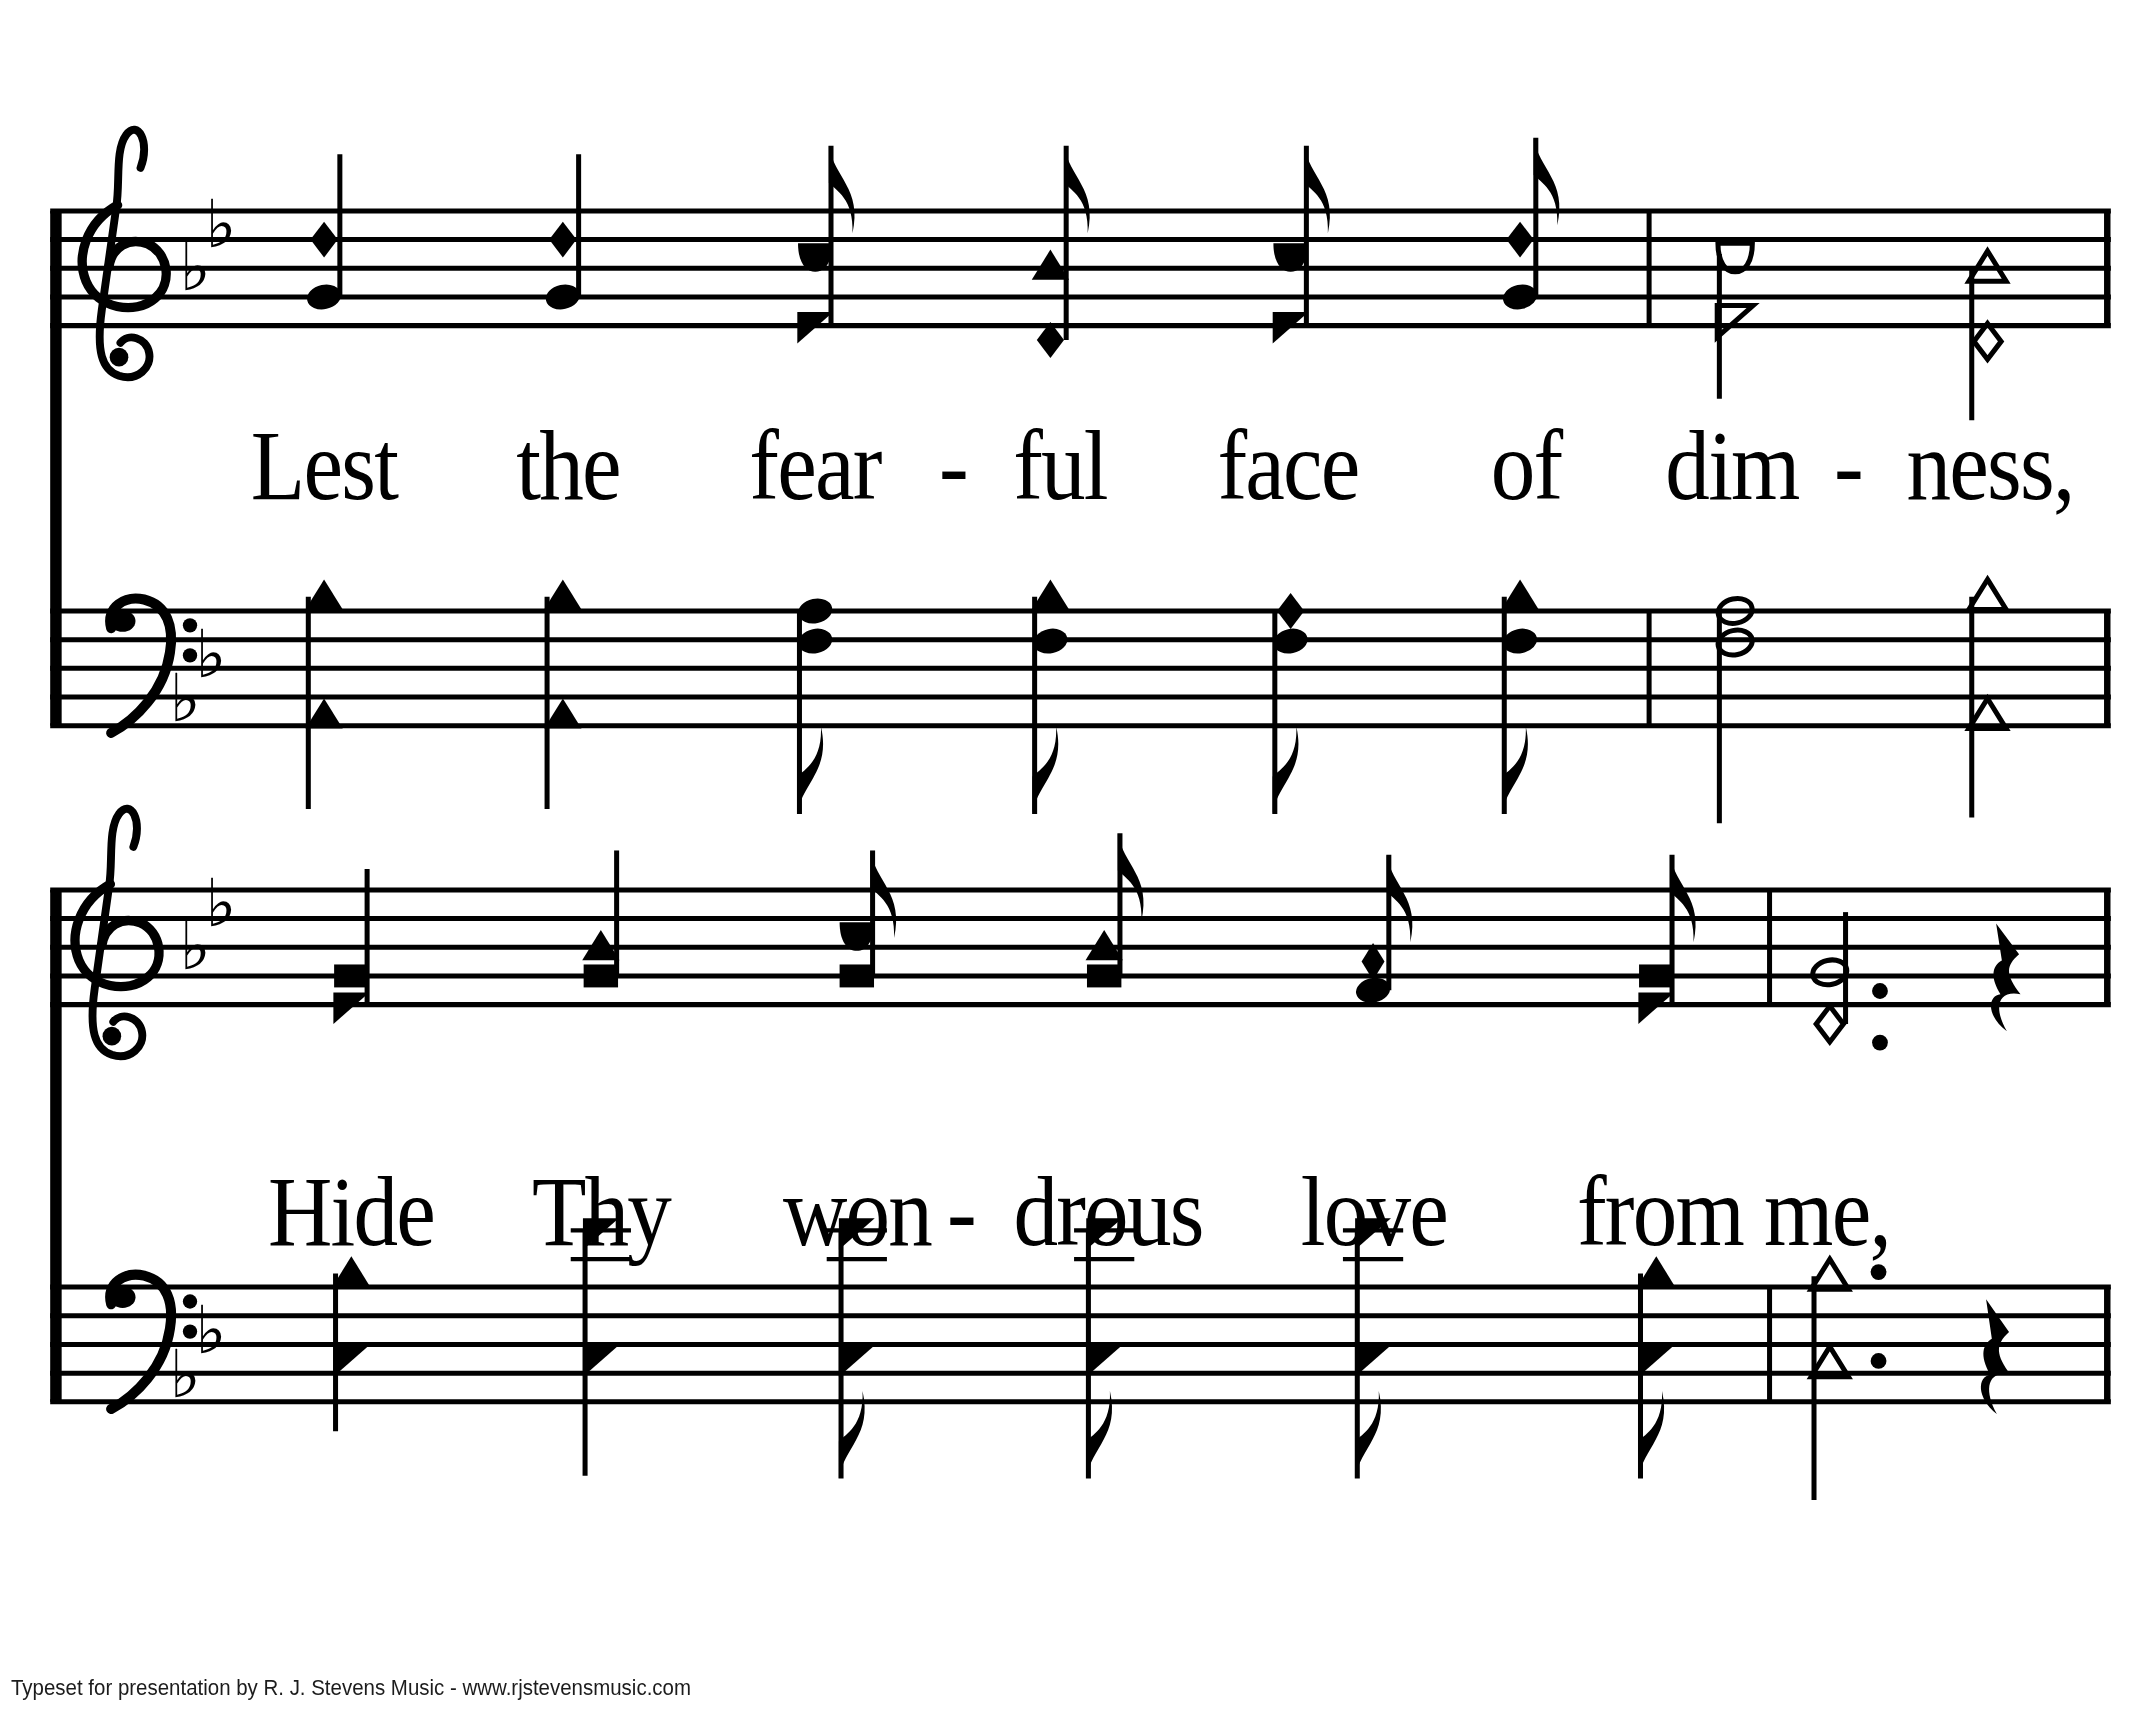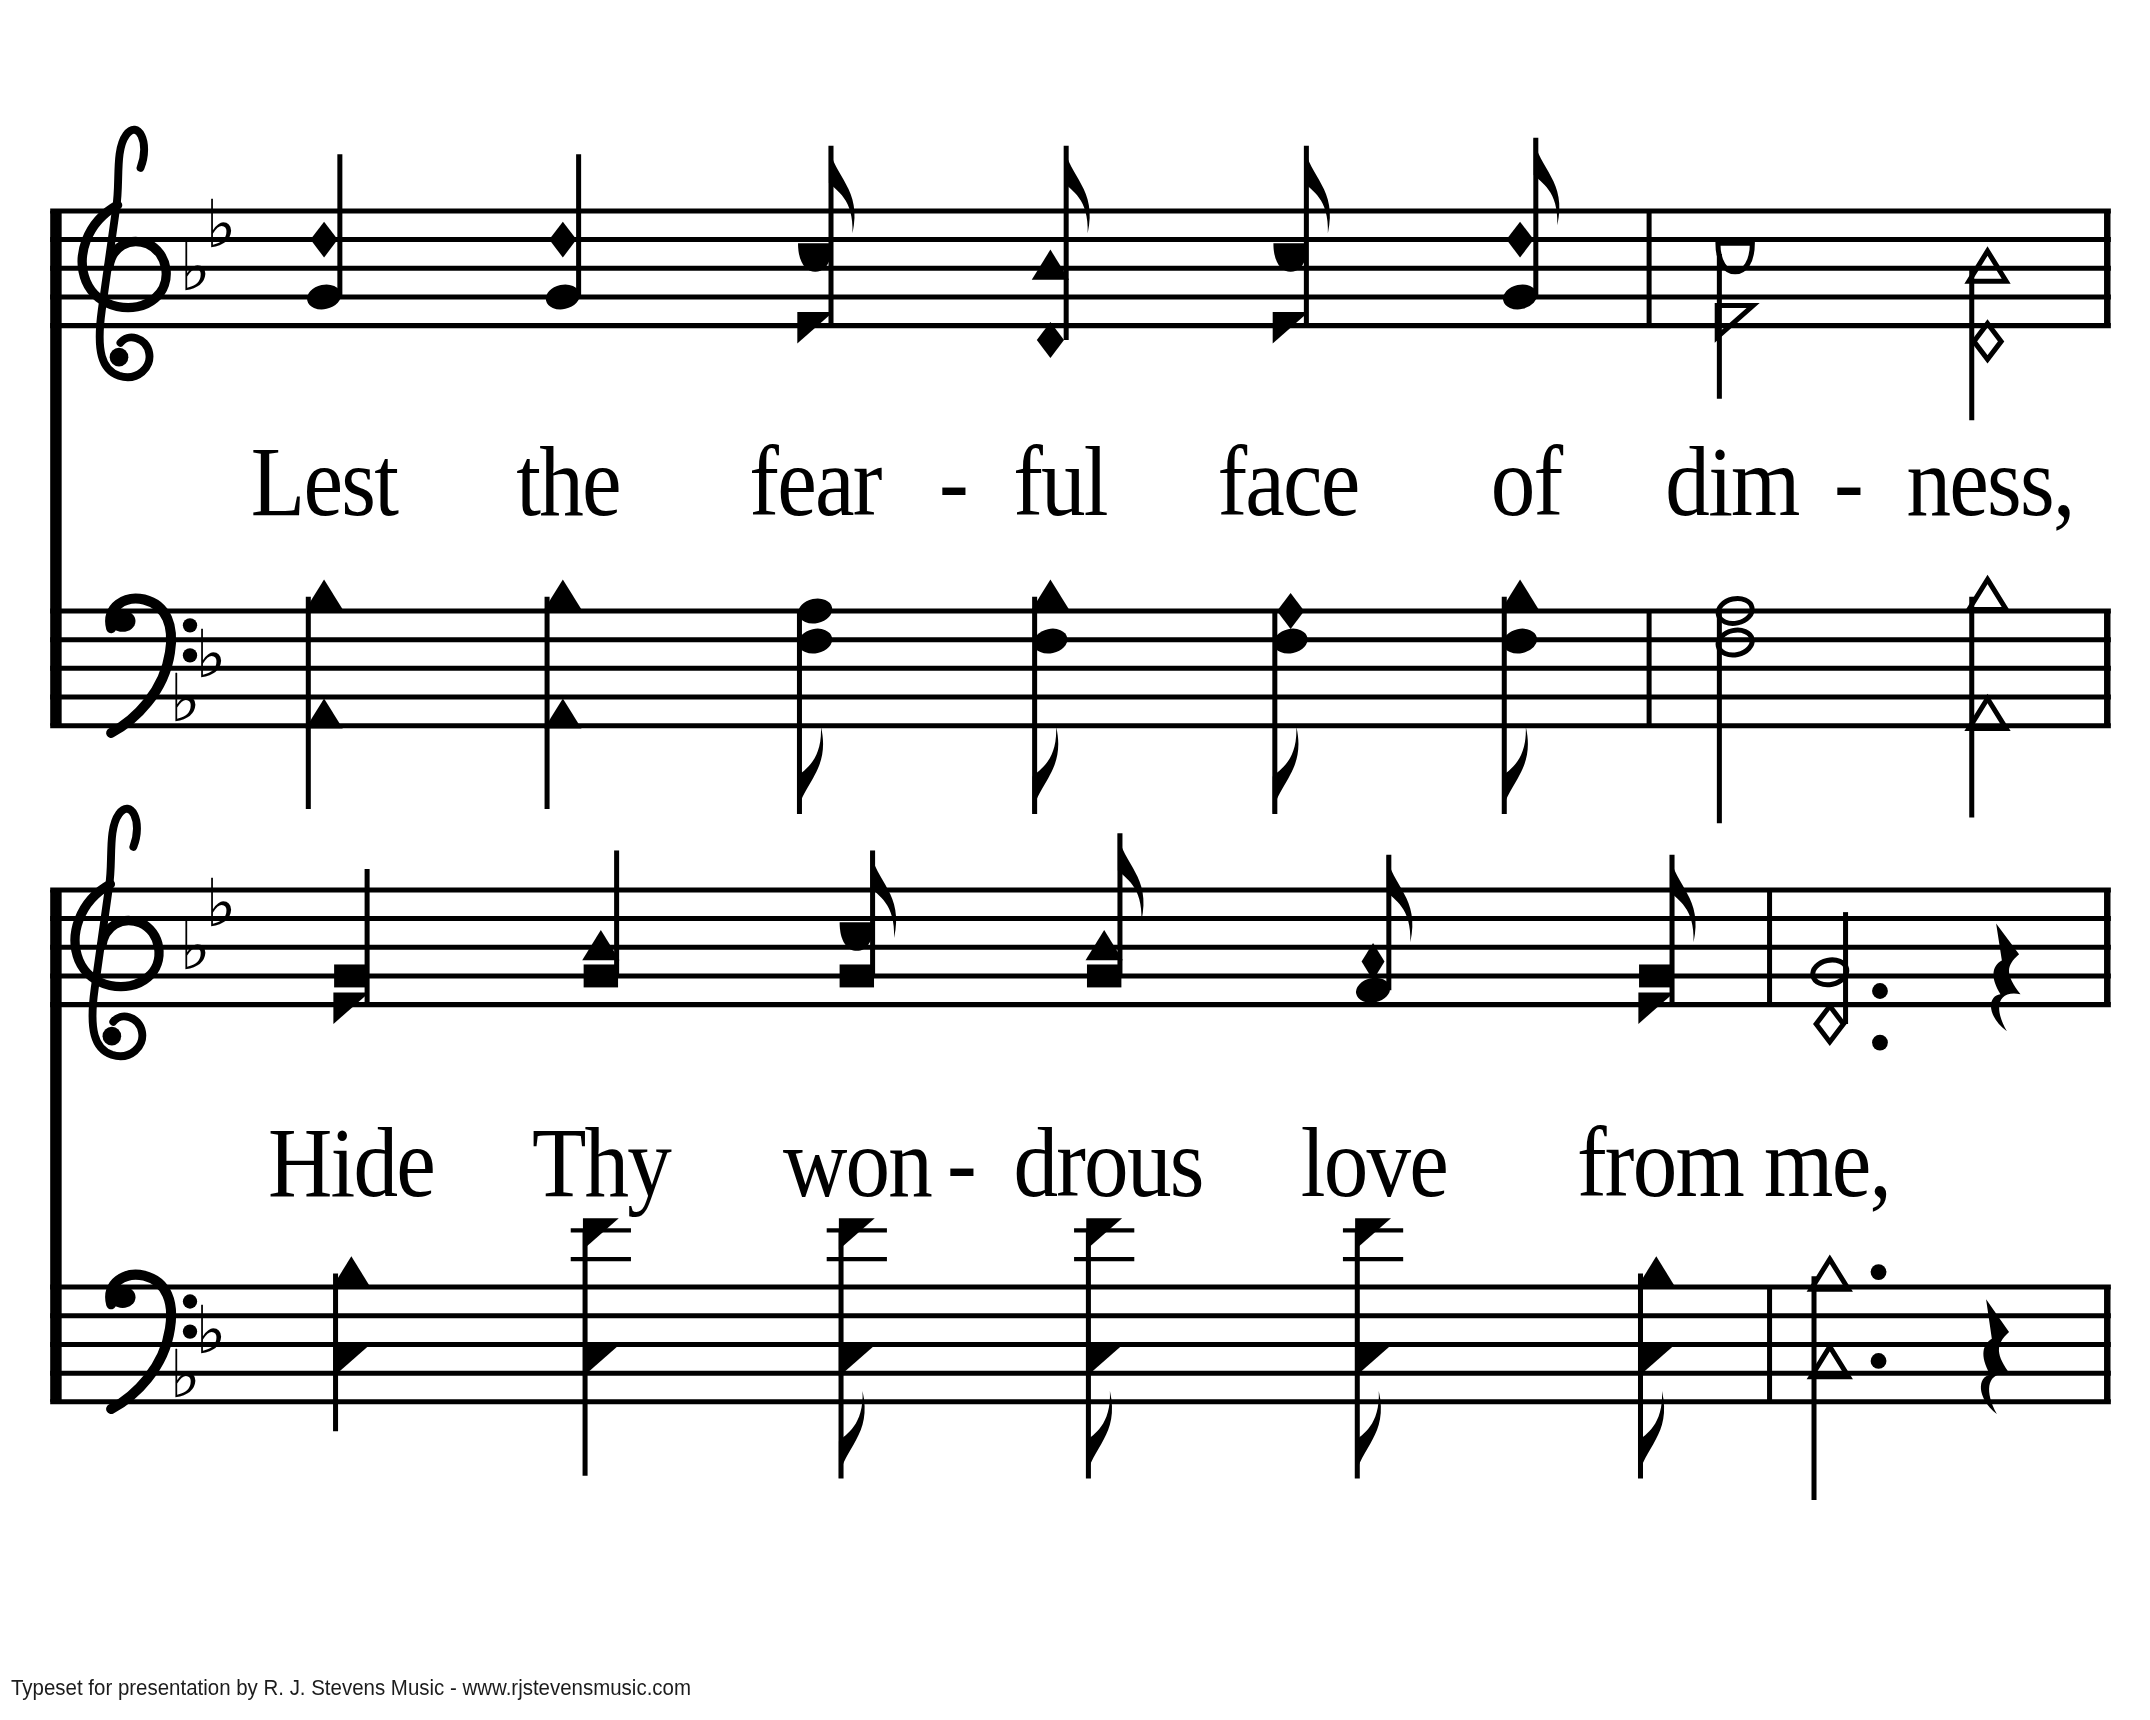--- a/index.html
+++ b/index.html
@@ -1,19 +1,19 @@
 <!DOCTYPE html>
 <html style="font-size:11.5px"><head>
 <meta charset="utf-8">
 <style>
   html,body{margin:0;padding:0;background:#fff;}
   body{width:2151px;height:1721px;position:relative;font-family:"Liberation Serif",serif;}
   #stage{position:absolute;left:0;top:0;width:2151px;height:1721px;background:#fff;overflow:hidden;}
   svg.score{position:absolute;left:0;top:0;}
-  .lyric-line{position:absolute;left:0;width:1833px;height:143px;margin-top:16px;}
+  .lyric-line{position:absolute;left:0;width:1833px;height:143px;}
   .syll{
     position:absolute;
     transform:translateX(-50%) scaleX(0.9);
     white-space:nowrap;
     font-family:"Liberation Serif","DejaVu Serif",serif;
     color:#000;
     letter-spacing:-0.02em;
   }
   #footer-credit{
     position:absolute;
@@ -337,21 +337,21 @@
       <span class="syll" style="left: 568px; font-size: 99px;">the</span>
       <span class="syll" style="left: 815px; font-size: 99px;">fear</span>
       <span class="syll" style="left: 953px; font-size: 99px;">-</span>
       <span class="syll" style="left: 1060px; font-size: 99px;">ful</span>
       <span class="syll" style="left: 1288px; font-size: 99px;">face</span>
       <span class="syll" style="left: 1526px; font-size: 99px;">of</span>
       <span class="syll" style="left: 1732px; font-size: 99px;">dim</span>
       <span class="syll" style="left: 1848px; font-size: 99px;">-</span>
       <span class="syll" style="left: 1990px; font-size: 99px;">ness,</span>
     </div>
-  <div id="lyrics-line-2" class="lyric-line" style="top: 1090px;">
+  <div id="lyrics-line-2" class="lyric-line" style="top: 1155px;">
       <span class="syll" style="left: 351px; font-size: 99px;">Hide</span>
       <span class="syll" style="left: 601px; font-size: 99px;">Thy</span>
       <span class="syll" style="left: 857px; font-size: 99px;">won</span>
       <span class="syll" style="left: 961px; font-size: 99px;">-</span>
       <span class="syll" style="left: 1108px; font-size: 99px;">drous</span>
       <span class="syll" style="left: 1374px; font-size: 99px;">love</span>
       <span class="syll" style="left: 1660px; font-size: 99px;">from</span>
       <span class="syll" style="left: 1827px; font-size: 99px;">me,</span>
     </div>
   <div id="footer-credit">Typeset for presentation by R. J. Stevens Music  -  www.rjstevensmusic.com</div>

